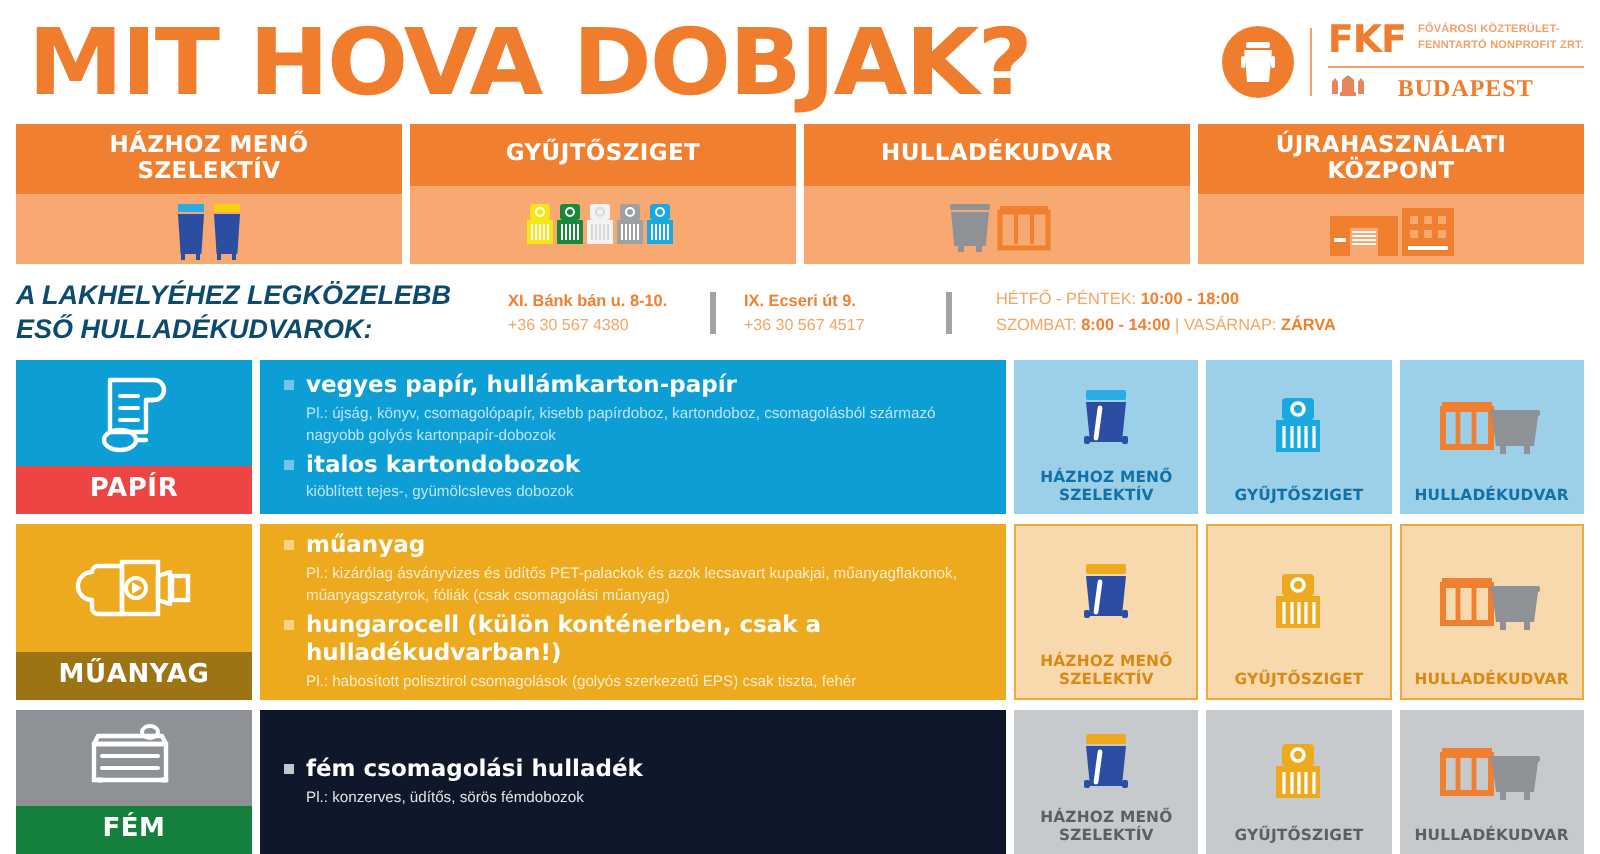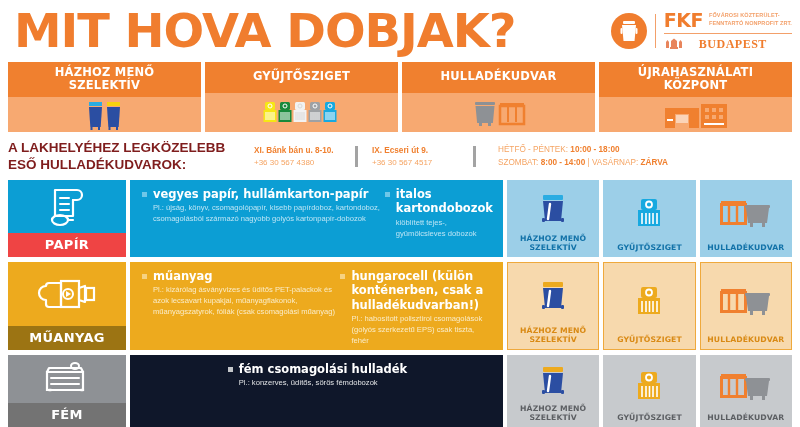--- a/index.html
+++ b/index.html
@@ -56,23 +56,24 @@
     background:#F7A971; flex:1; display:flex; align-items:center; justify-content:center;
     gap:3px;
   }
 
   
   .infobar{
     display:flex; align-items:center; padding:7px 8px 6px; gap:0;
     height:48px;
   }
   .info-lead{
-    color:#7f1d1d; font-weight:bold; font-size:13.5px; line-height:1.22;
+    color:#0c4a6e; font-weight:bold; font-size:13.5px; line-height:1.22;
     width:232px; flex:none;
     font-family:"Liberation Sans", sans-serif;
+    font-style:italic;
   }
   .addr{ padding:0 14px; border-right:3px solid #a3a3a3; min-width:118px; }
   .addr-name{ color:#F0802F; font-size:8.2px; font-weight:bold; margin-bottom:3px;}
   .addr-phone{ color:#F5A463; font-size:8px; }
   .hours{ padding-left:22px; color:#F5A463; font-size:8.2px; line-height:1.55; }
   .hours b{ color:#F0802F;text-align:center; }
 
   
   .rows{ display:flex; flex-direction:column; gap:5px; padding:0 8px 6px; }
   .row{ display:flex; gap:4px; }
@@ -80,21 +81,21 @@
   .cat{
     width:118px; flex:none; display:flex; flex-direction:column;
   }
   .cat-icon{ flex:1; display:flex; align-items:center; justify-content:center; }
   .cat-label{
     color:#fff; font-weight:bold; font-size:13px; text-align:center;
     padding:4px 0 5px; letter-spacing:0.3px;
     font-family:"DejaVu Sans", sans-serif;
   }
 
-  .desc{ flex:1; padding:7px 10px 6px 12px; display:flex; flex-direction:row; justify-content:center; }
+  .desc{ flex:1; padding:7px 10px 6px 12px; display:flex; flex-direction:column; justify-content:center; }
   .item{ display:flex; gap:6px; margin-bottom:2px; }
   .bullet{ width:5px; height:5px; margin-top:5px; flex:none; }
   .item-txt{ flex:1; }
   .item-head{ font-weight:bold; font-size:11.5px; color:#fff; line-height:1.25; margin-bottom:1px;
               font-family:"DejaVu Sans", sans-serif; }
   .item-sub{ font-size:7.6px; line-height:1.45; }
 
   .panels{ display:flex; gap:4px; width:285px; flex:none; }
   .panel{
     flex:1; display:flex; flex-direction:column; align-items:center;
@@ -117,21 +118,21 @@
 
   .row-plastic .cat{ background:#EDAA1E; }
   .row-plastic .cat-label{ background:#9C7413; }
   .row-plastic .desc{ background:#EDAA1E; }
   .row-plastic .bullet{ background:#F6D282; }
   .row-plastic .item-sub{ color:#FAECC8; }
   .row-plastic .panels .panel{ background:#F7D9AD; border:1px solid #EFA93C; }
   .row-plastic .panel-label{ color:#D98A15; }
 
   .row-metal .cat{ background:#8E9195; }
-  .row-metal .cat-label{ background:#737373; }
+  .row-metal .cat-label{ background:#15803d; }
   .row-metal .desc{ background:#0f172a; }
   .row-metal .bullet{ background:#C4C7CA; }
   .row-metal .item-sub{ color:#E2E4E6; }
   .row-metal .panels .panel{ background:#C7CACD; }
   .row-metal .panel-label{ color:#5C5F63; }
 </style>
 </head>
 <body>
 
 <div class="titlebar">

